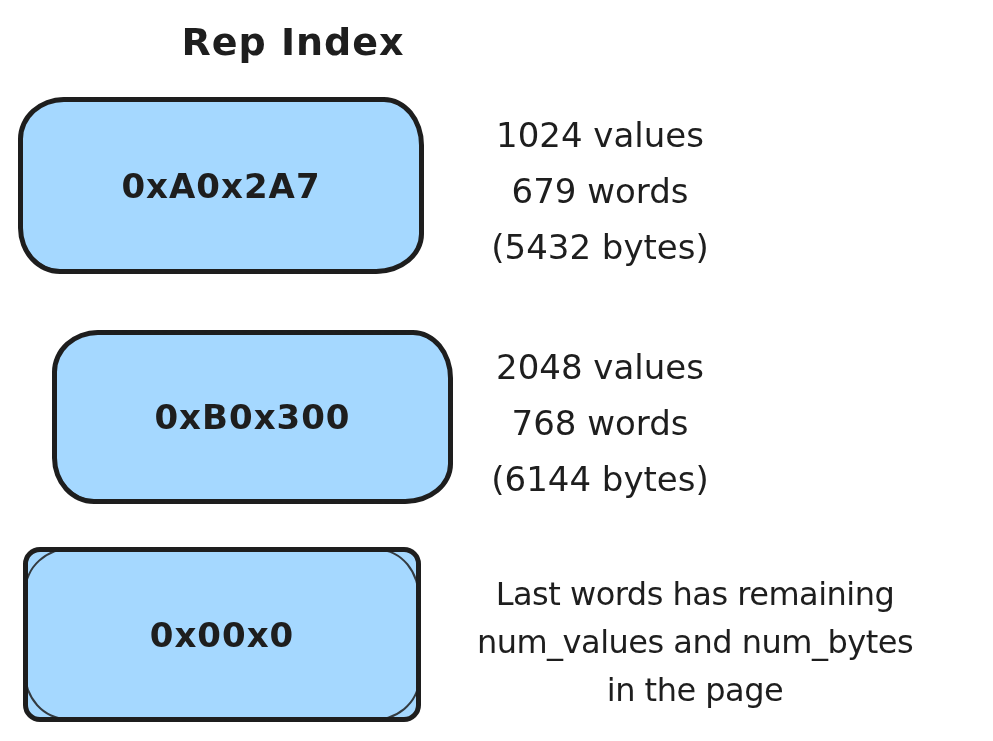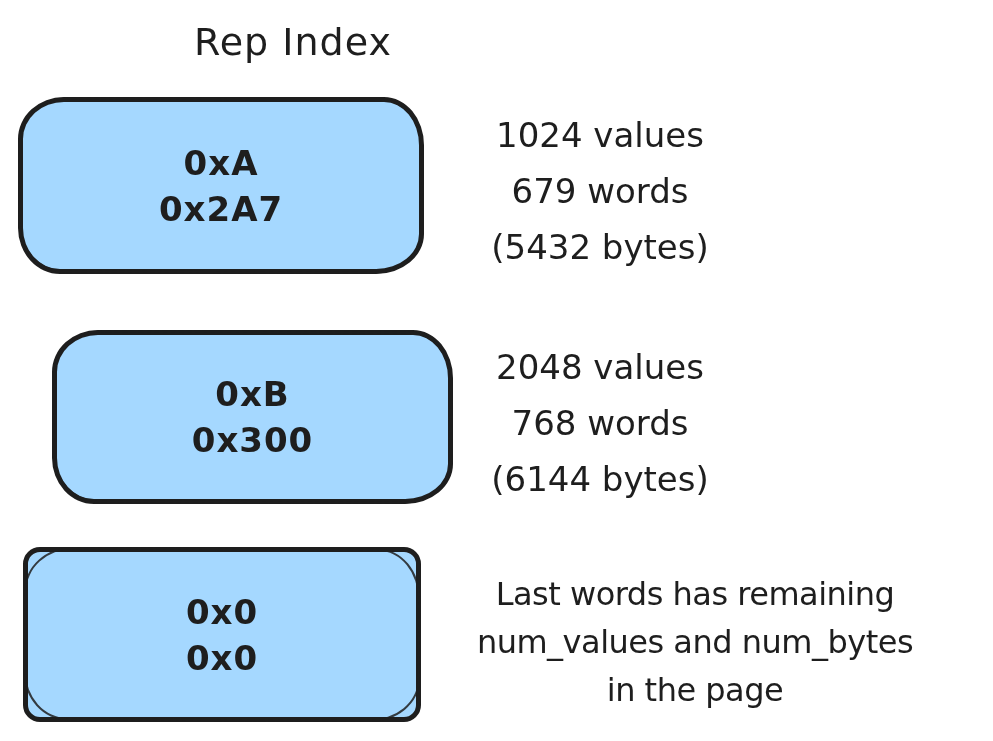--- a/index.html
+++ b/index.html
@@ -20,31 +20,31 @@
     background: var(--bg);
     overflow: hidden;
   }
   .diagram-title {
     position: absolute;
     left: 143px;
     top: 20px;
     width: 300px;
     text-align: center;
     font-size: 38px;
-    font-weight: normal;
+    font-weight: bold;
     letter-spacing: 1px;
     color: var(--ink);
   }
   .box {
     position: absolute;
     background: var(--block-fill);
     border: 5px solid var(--ink);
     border-radius: 46px 40px 48px 42px / 42px 48px 40px 46px;
     display: flex;
-    flex-direction: column;
+    flex-direction: row;
     align-items: center;
     justify-content: center;
   }
   
   .box::after {
     content: "";
     position: absolute;
     inset: -4px;
     border: 2.5px solid var(--ink);
     border-radius: 48px 42px 50px 44px / 44px 50px 42px 48px;

